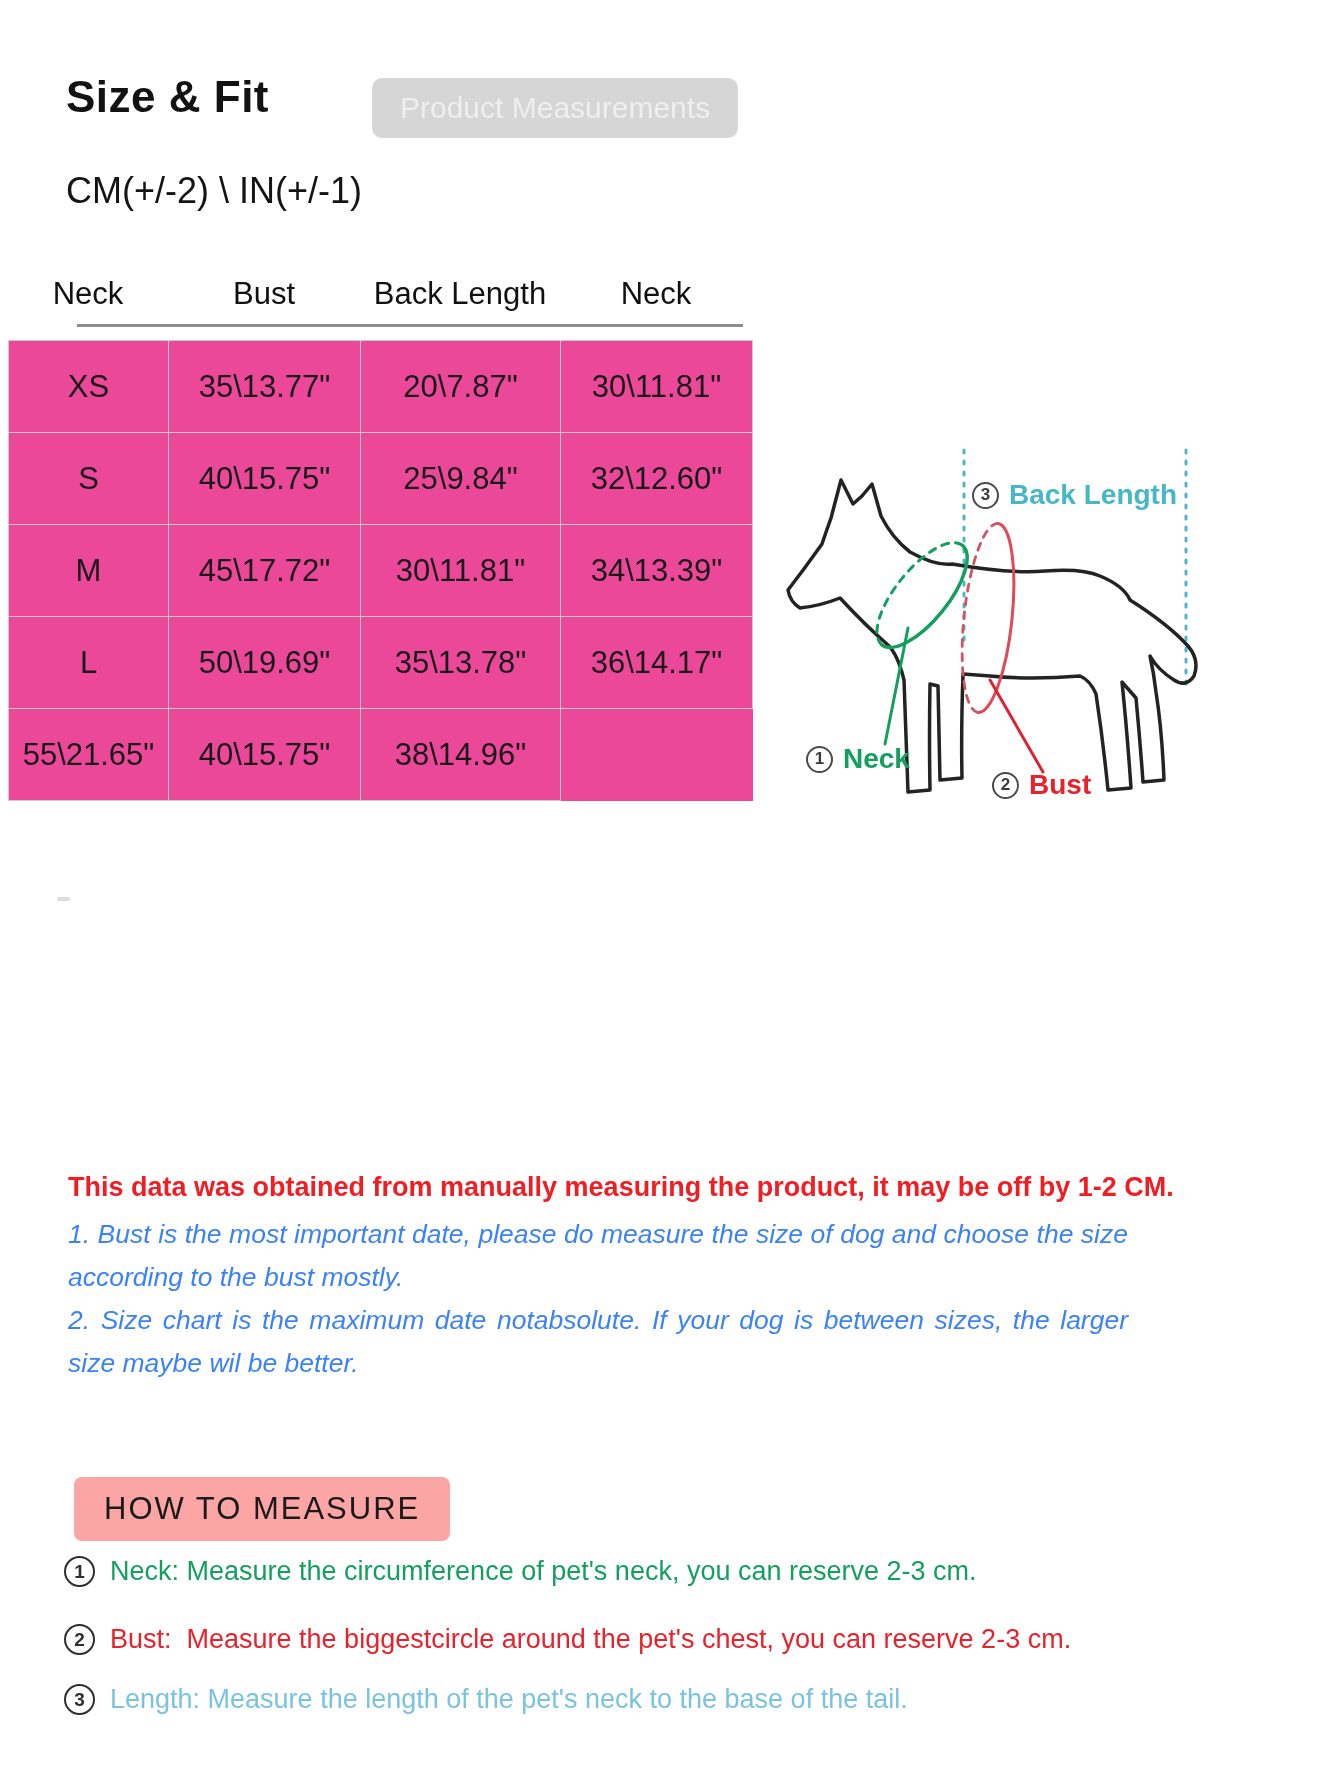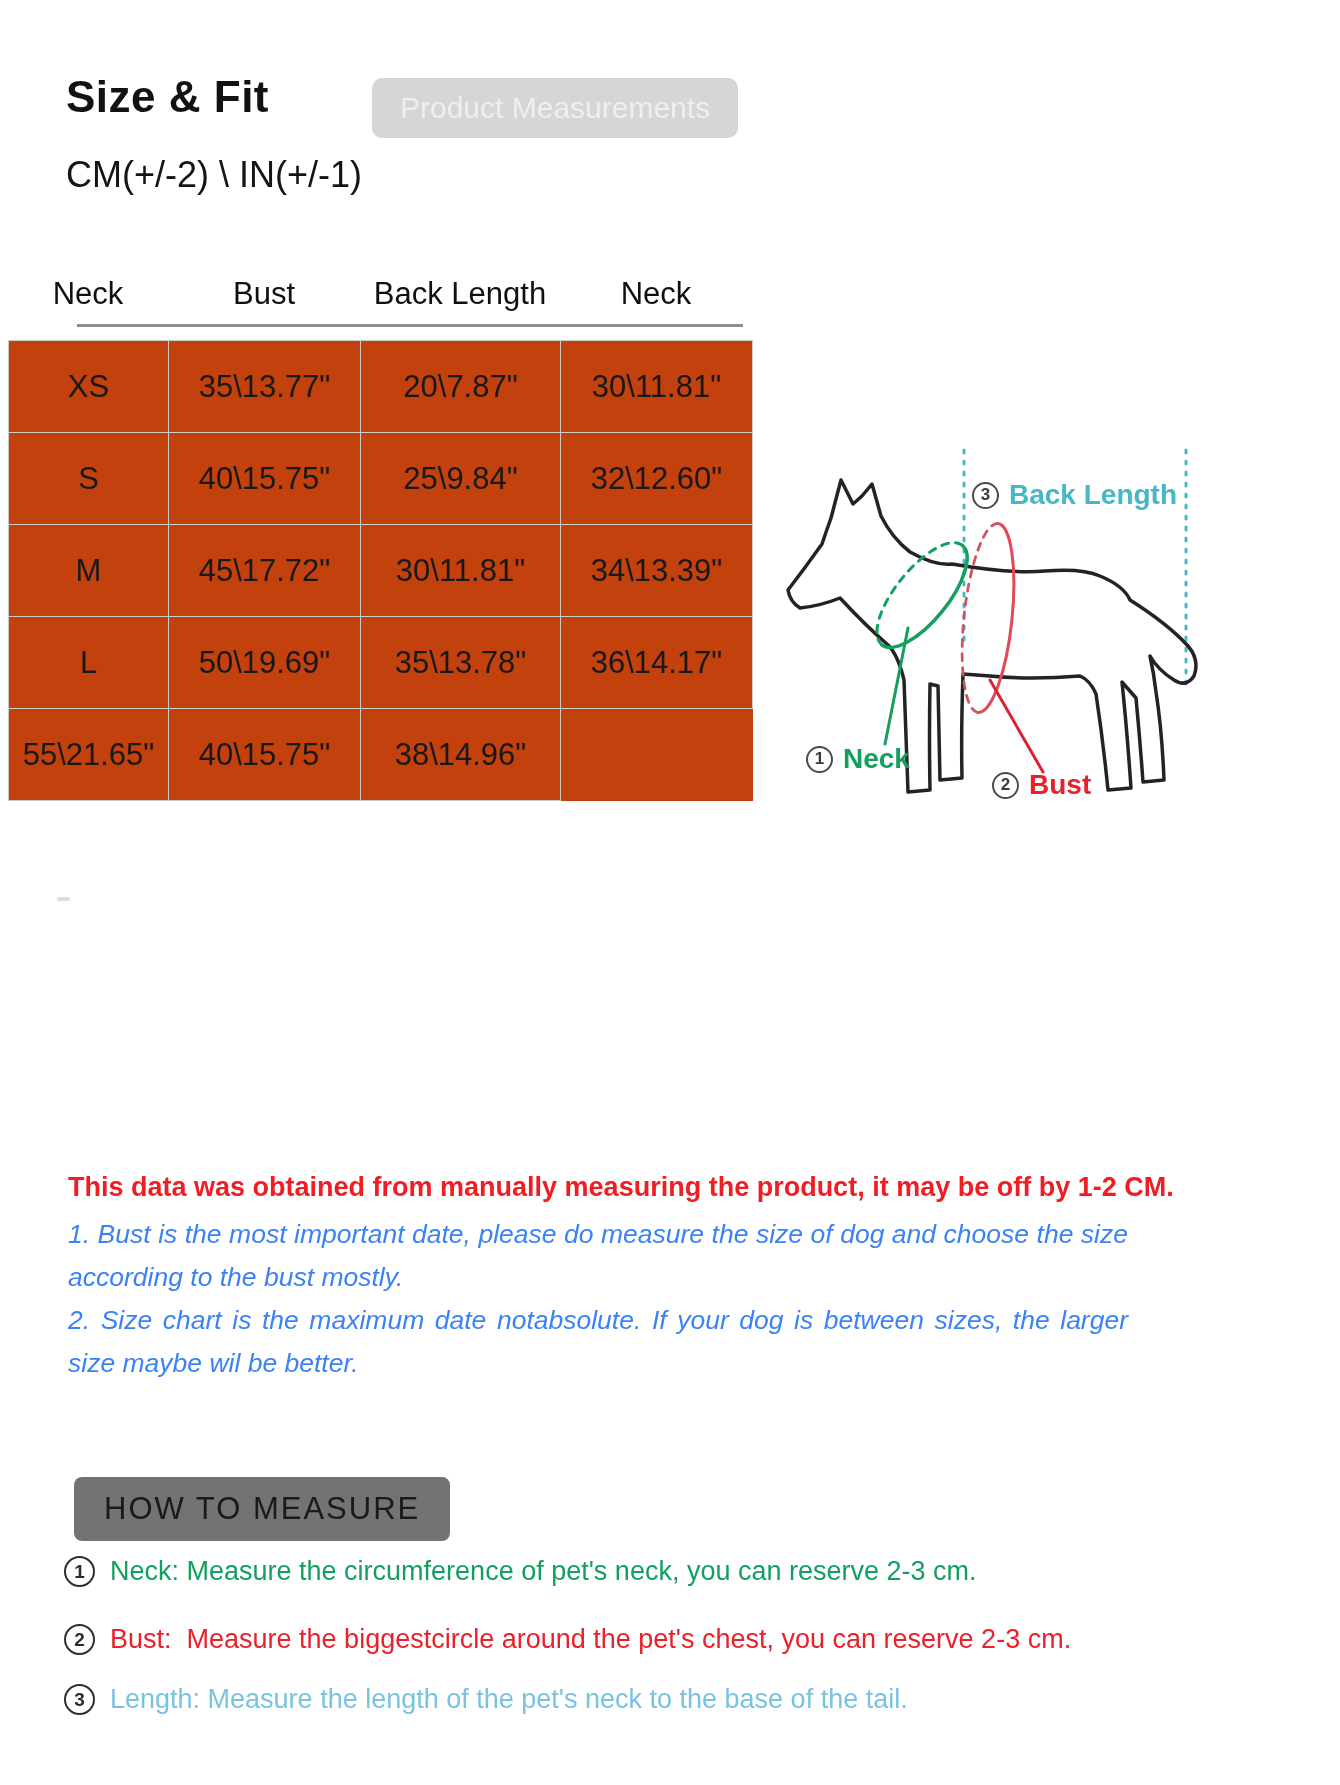--- a/index.html
+++ b/index.html
@@ -6,30 +6,30 @@
   body{
     width:1340px;height:1785px;position:relative;background:#ffffff;
     font-family:"Liberation Sans","DejaVu Sans",sans-serif;overflow:hidden;
   }
   .abs{position:absolute;}
 
   
   .title{left:66px;top:72px;font-size:44px;font-weight:bold;color:#121212;letter-spacing:0.5px;}
   .badge{left:372px;top:78px;height:60px;line-height:60px;padding:0 28px;background:#d6d6d6;
          color:#efefef;font-size:30px;border-radius:10px;font-weight:400;}
-  .tolerance{left:66px;top:154px;font-size:36px;color:#141414;}
+  .tolerance{left:66px;top:170px;font-size:36px;color:#141414;}
 
   
   .thead{left:8px;top:276px;width:744px;display:grid;grid-template-columns:160px 192px 200px 192px;
          font-size:31px;color:#101010;}
   .thead .hcell{text-align:center;}
   .head-underline{left:77px;top:324px;width:666px;height:3px;background:#8d8d8d;}
   .tgrid{left:8px;top:340px;display:grid;grid-template-columns:160px 192px 200px 192px;
          grid-auto-rows:92px;border-top:1px solid #cbcbcb;border-left:1px solid #cbcbcb;
-         font-size:31px;color:#181818;background:#c2410c;}
+         font-size:31px;color:#181818;background:#ec4899;}
   .tgrid .cell{border-right:1px solid #cbcbcb;border-bottom:1px solid #cbcbcb;
          display:flex;align-items:center;justify-content:center;}
 
   
   .diag-label{display:flex;align-items:center;gap:10px;font-weight:bold;font-size:28px;}
   .circ-num{box-sizing:border-box;min-width:27px;width:27px;height:27px;border:2px solid #4a4a4a;
          border-radius:50%;display:inline-flex;align-items:center;justify-content:center;
          font-size:17px;color:#3a3a3a;font-weight:bold;background:#ffffff;}
   #label-backlength{left:972px;top:479px;color:#45b7c6;}
   #label-neck{left:806px;top:743px;color:#13a05e;}
@@ -37,21 +37,21 @@
 
   .stray-mark{left:57px;top:897px;width:13px;height:4px;background:#dcdcdc;border-radius:2px;}
 
   
   .disclaimer{left:68px;top:1172px;font-size:27px;color:#f01d23;font-weight:bold;}
   .notes{left:68px;top:1213px;width:1060px;font-size:26.5px;line-height:43px;color:#3b82f6;
          text-align:justify;font-style:italic;}
   .notes p{margin:0;}
 
   
-  .htm-box{left:74px;top:1477px;height:64px;line-height:64px;padding:0 30px;background:#737373;
+  .htm-box{left:74px;top:1477px;height:64px;line-height:64px;padding:0 30px;background:#fca5a5;
          border-radius:8px;font-size:31px;letter-spacing:2px;color:#1a1a1a;}
   .step{display:flex;align-items:center;gap:15px;font-size:27px;white-space:pre-wrap;}
   .step .circ-num{min-width:31px;width:31px;height:31px;font-size:19px;border-color:#2e2e2e;color:#2e2e2e;}
   #step-neck{left:64px;top:1556px;}
   #step-bust{left:64px;top:1624px;}
   #step-length{left:64px;top:1684px;}
   .step-green{color:#13a05e;text-align:right;}
   .step-red{color:#e8212b;}
   .step-blue{color:#79c3e1;}
 </style>

